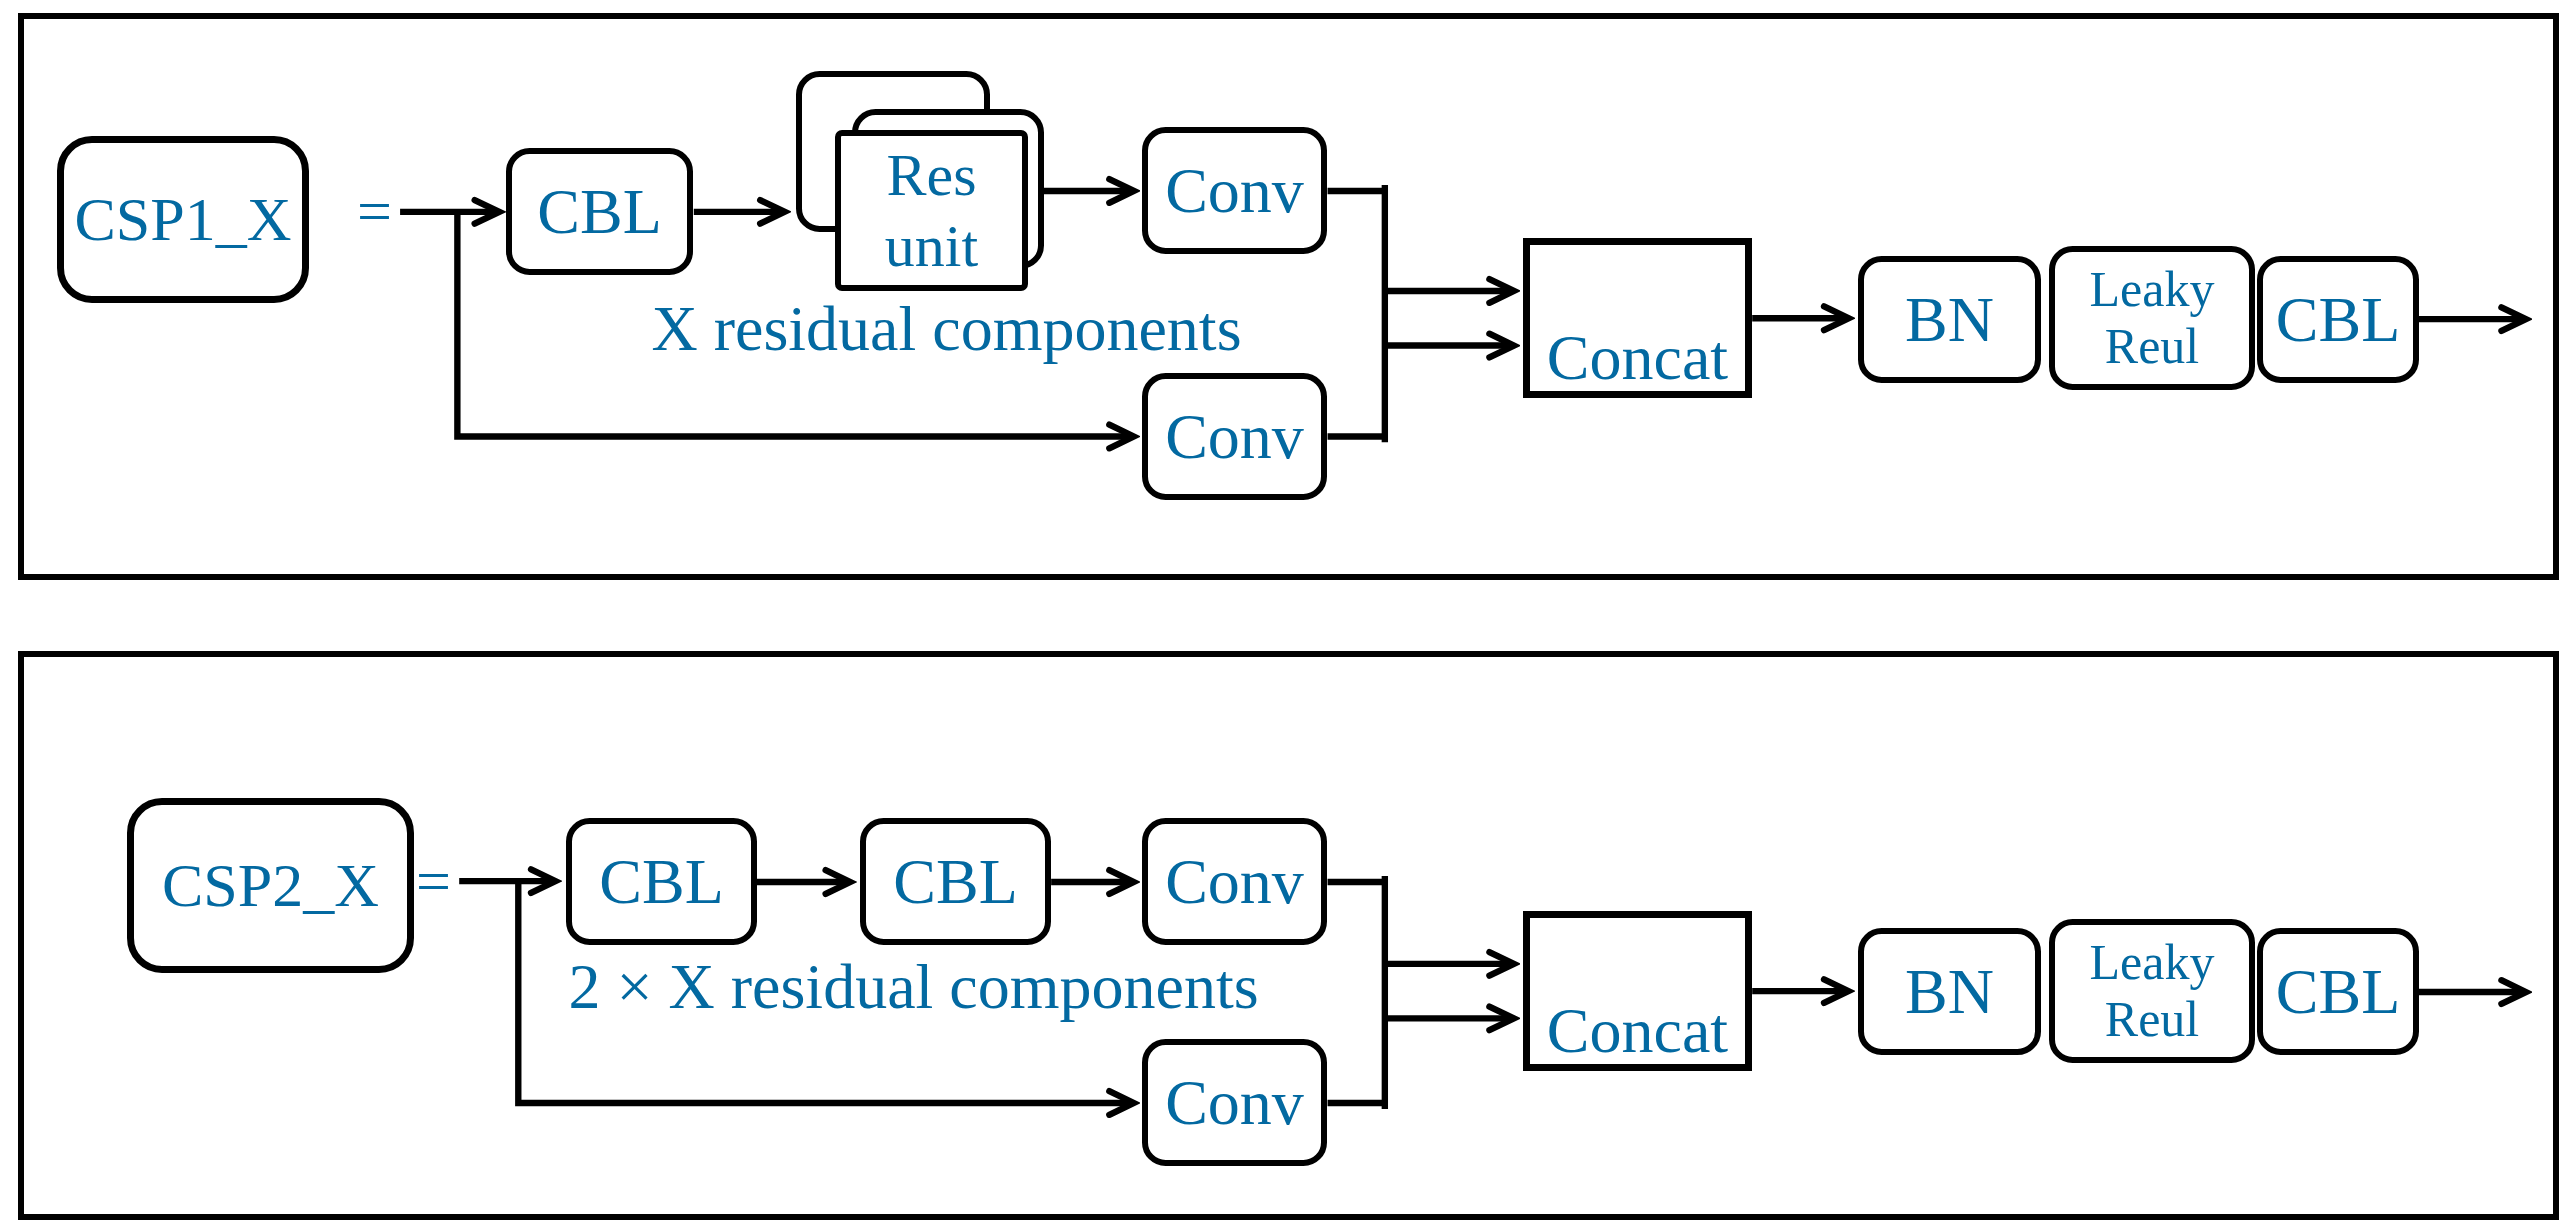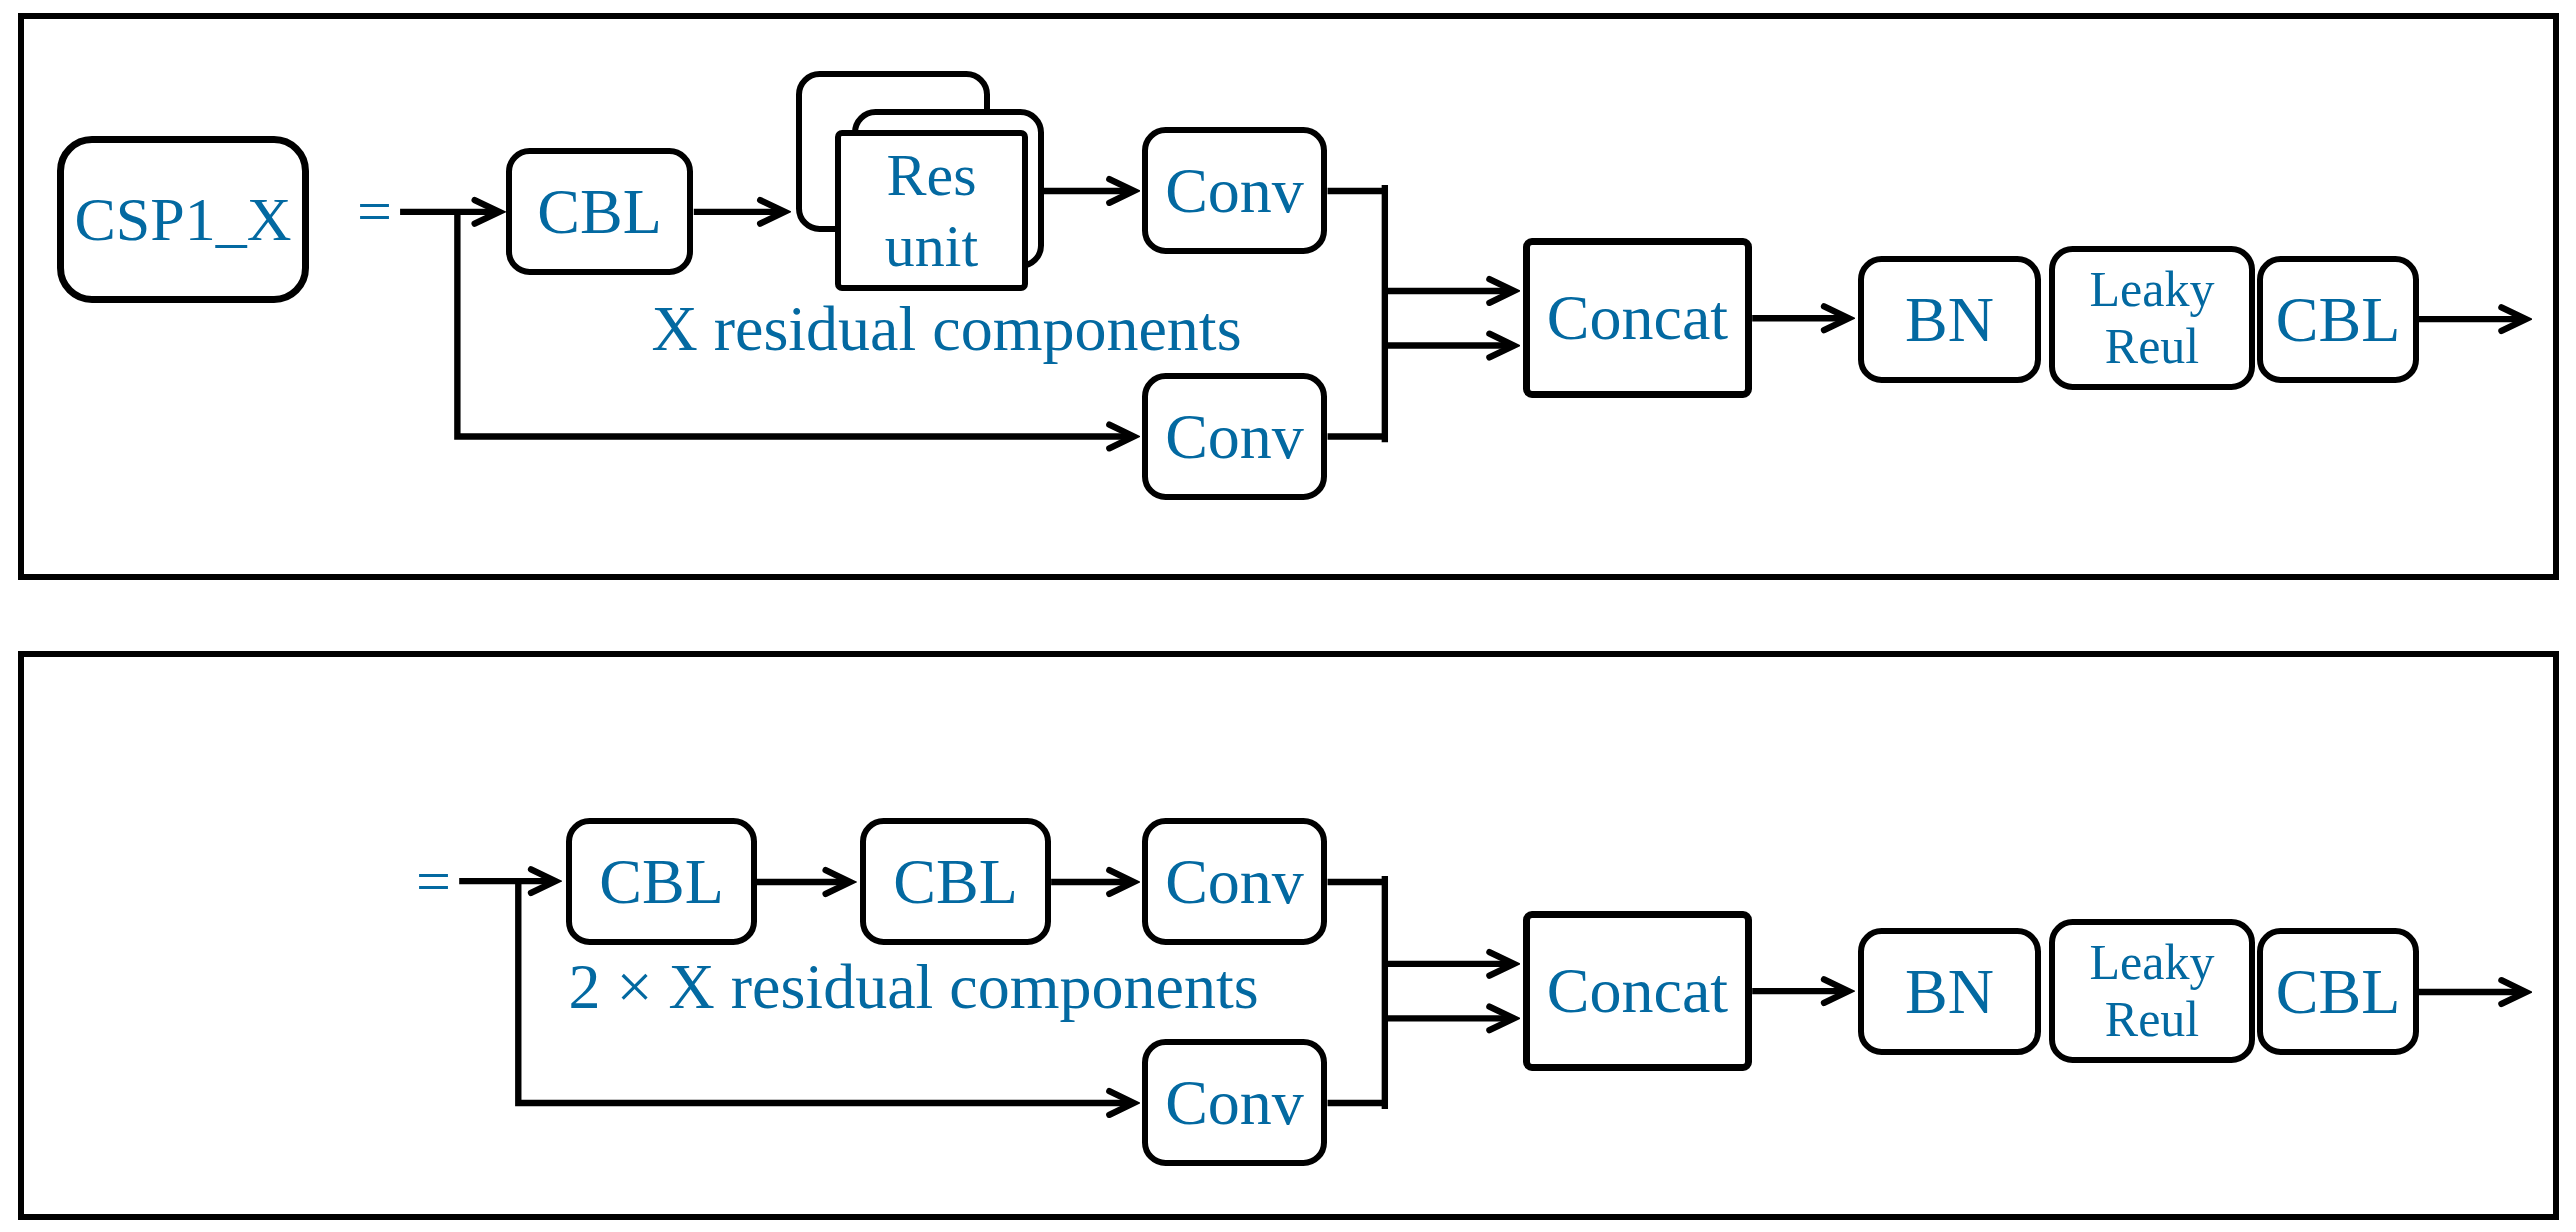--- a/index.html
+++ b/index.html
@@ -6,21 +6,21 @@
   .scene{position:relative;width:2576px;height:1233px;background:#ffffff;overflow:hidden;
          font-family:"Liberation Serif","DejaVu Serif",serif;color:#0369a1;}
   .panel{position:absolute;border:6.4px solid #000;background:transparent;box-sizing:border-box;}
   .panel.p1{left:18px;top:12.7px;width:2541px;height:567px;}
   .panel.p2{left:18px;top:651px;width:2541px;height:569px;}
   .wires{position:absolute;left:0;top:0;width:2576px;height:1233px;}
   .box{position:absolute;box-sizing:border-box;background:#fff;border:6.4px solid #000;border-radius:23.6px;
        display:flex;align-items:center;justify-content:center;text-align:center;
        font-size:64px;line-height:1.05;white-space:nowrap;}
   .big{border-width:7.3px;border-radius:35px;font-size:62px;}
-  .sharp{border-radius:9px;border-width:7.3px;}
+  .sharp{border-radius:0;border-width:7.3px;align-items:flex-end;}
   .lbl{position:absolute;display:flex;align-items:center;justify-content:center;text-align:center;
        background:transparent;font-size:64px;white-space:nowrap;}
   .two{line-height:1.18;font-size:60px;border-radius:7px;}
   .leaky{line-height:1.15;font-size:50px;}
 
   
   .csp1   {left:57px;  top:136px; width:252px; height:167px;}
   .eq1    {left:338px; top:175px; width:73px;  height:73px; font-size:62px;}
   .cbl1   {left:506px; top:148px; width:187px; height:127px;}
   .resback{left:796px; top:71px;  width:194px; height:161px;}
@@ -120,20 +120,23 @@
   <div class="box leaky leaky1">
     <span>
       <span>Leaky</span><br>
       <span>Reul</span>
     </span>
   </div>
   <div class="box cblo1">
     <span>CBL</span>
   </div>
 
+  <div class="box big csp2">
+    <span>CSP2_X</span>
+  </div>
   <div class="lbl eq2">=</div>
   <div class="box cbl1b">
     <span>CBL</span>
   </div>
   <div class="box cbl2b">
     <span>CBL</span>
   </div>
   <div class="box conv1b">
     <span>Conv</span>
   </div>

